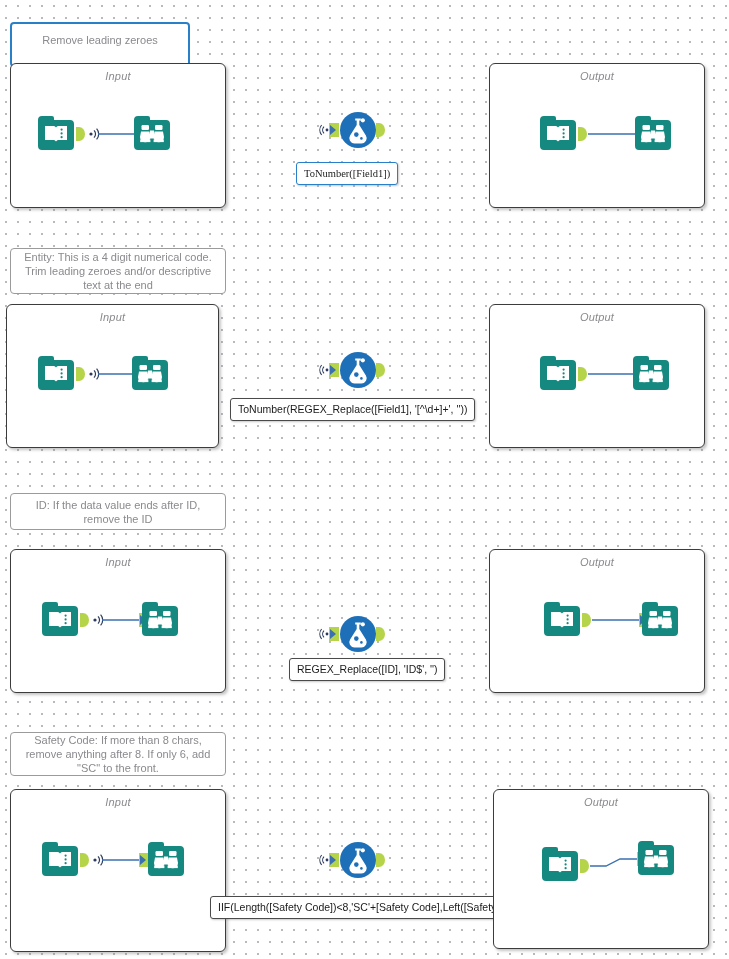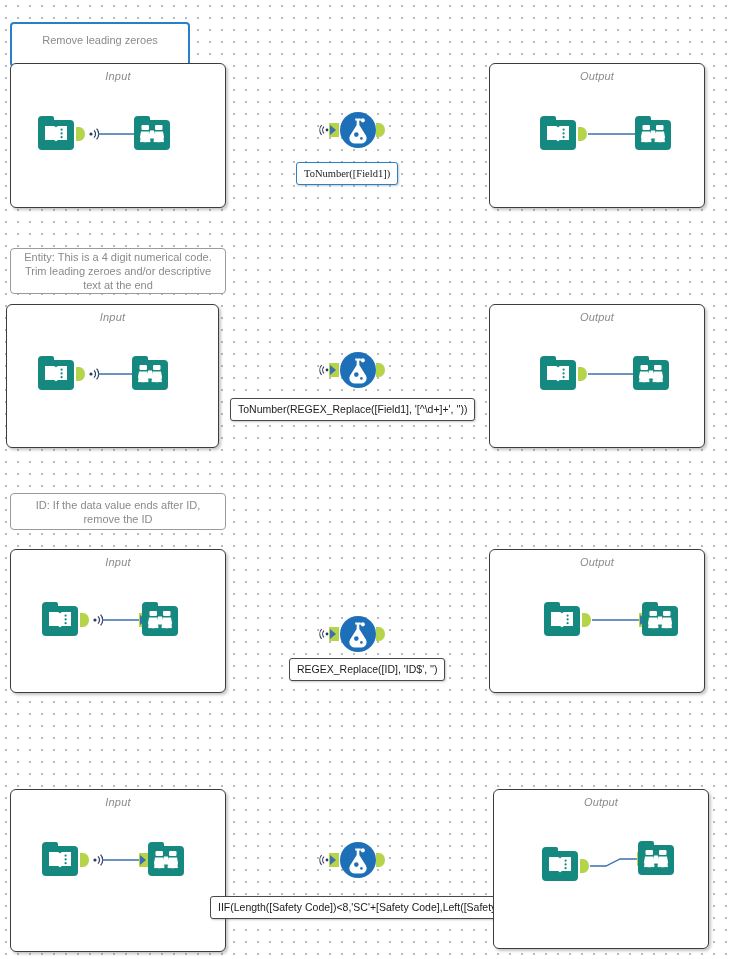--- a/index.html
+++ b/index.html
@@ -495,20 +495,23 @@
       <rect x="11.5" y="13" width="7.5" height="5" rx="1.2" fill="#ffffff"></rect>
       <rect x="25" y="13" width="7.5" height="5" rx="1.2" fill="#ffffff"></rect>
       <path d="M11 19.5 h8.5 l1 5.5 a5 5 0 0 1 -10.5 0 z" fill="#ffffff"></path>
       <path d="M33 19.5 h-8.5 l-1 5.5 a5 5 0 0 0 10.5 0 z" fill="#ffffff"></path>
       <rect x="20" y="18.5" width="4" height="8" fill="#ffffff"></rect>
       <rect x="10.2" y="27.5" width="10.2" height="2.6" fill="#ffffff"></rect>
       <rect x="23.6" y="27.5" width="10.2" height="2.6" fill="#ffffff"></rect>
     </svg>
   </div>
 
+  <div class="comment" style="left:10px; top:732px; width:216px; height:44px;">
+    <span class="ctext">Safety Code: If more than 8 chars, remove anything after 8. If only 6, add "SC" to the front.</span>
+  </div>
 
   <div class="container" style="left:10px; top:789px; width:216px; height:163px;">
     <div class="container-title">Input</div>
   </div>
   <div class="tool" style="left:38px; top:838px;">
     <svg width="44" height="44" viewBox="0 0 44 44" aria-hidden="true">
       <path d="M4 8 a4 4 0 0 1 4-4 h10 a2 2 0 0 1 2 2 v2 h16 a4 4 0 0 1 4 4 v22 a4 4 0 0 1 -4 4 h-28 a4 4 0 0 1 -4 -4 z" fill="#15897f"></path>
       <path d="M11 14 h8 c1.6 0 2.6 .7 3 1.6 v14 c-.4 -.9 -1.4 -1.6 -3 -1.6 h-8 z" fill="#ffffff"></path>
       <path d="M33 14 h-8 c-1.6 0 -2.6 .7 -3 1.6 v14 c.4 -.9 1.4 -1.6 3 -1.6 h8 z" fill="#ffffff"></path>
       <circle cx="27.6" cy="17.6" r="1.1" fill="#15897f"></circle>

